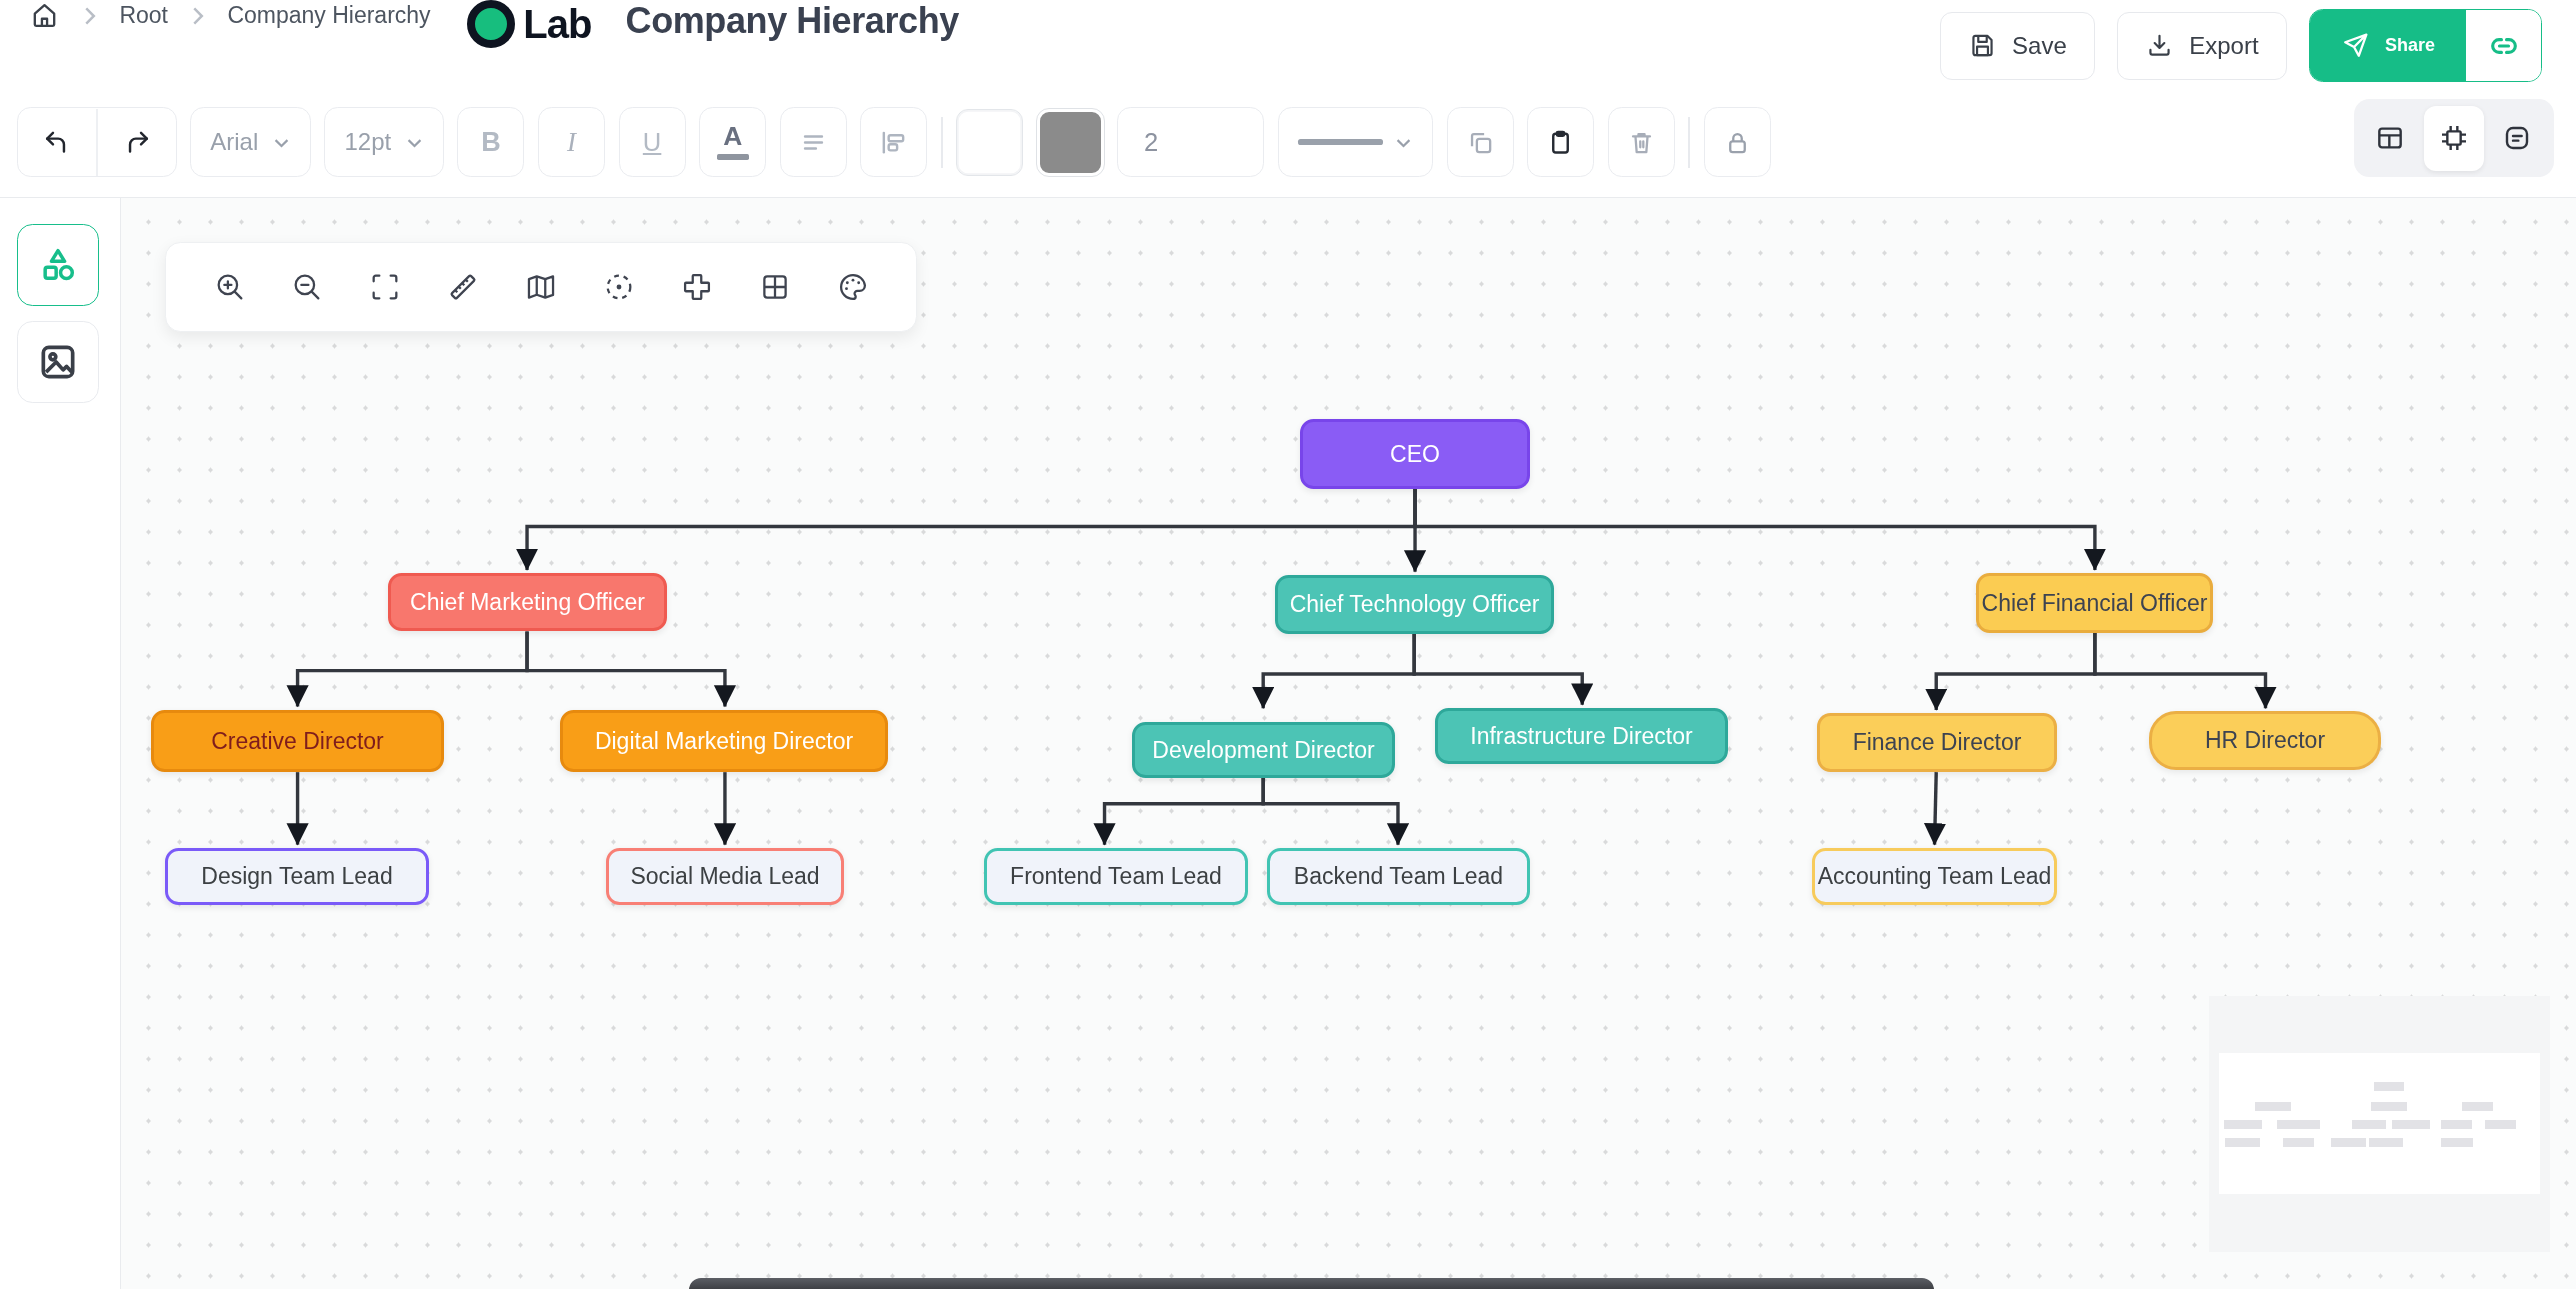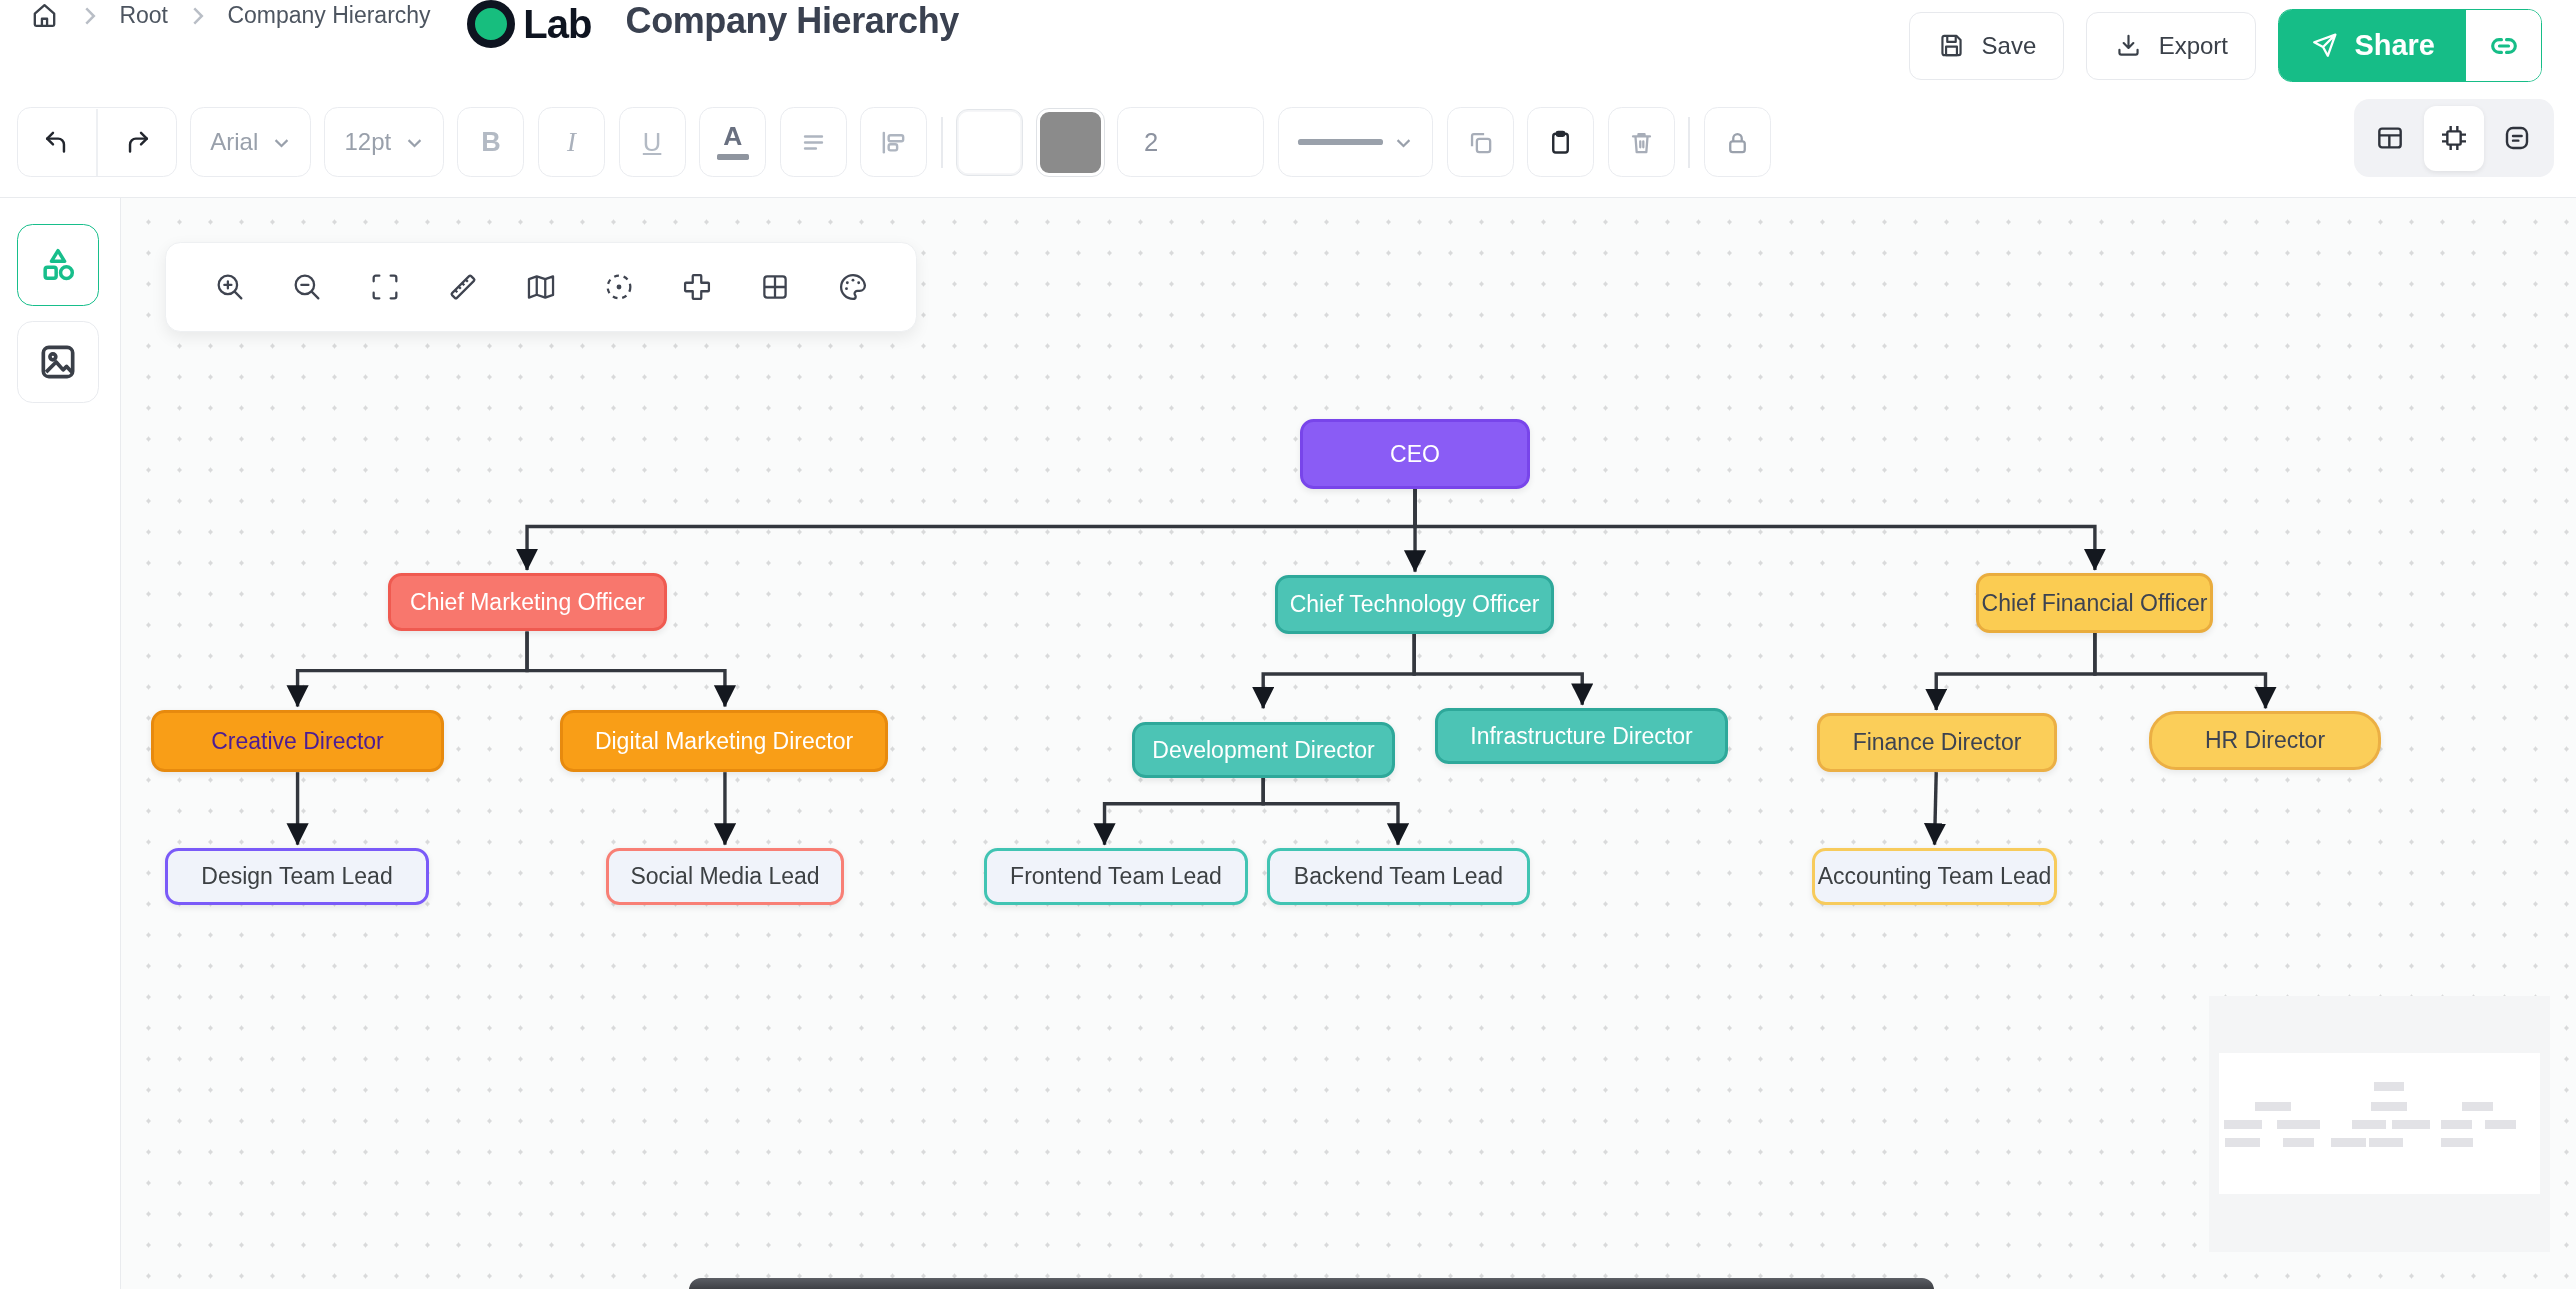--- a/index.html
+++ b/index.html
@@ -11,21 +11,21 @@
   .crumb { display:flex; align-items:center; gap:22px; }
   .crumb-sep { color:#b9bec6; display:flex; }
   .crumb-item { font-size:23px; color:#4d5560; white-space:nowrap; }
   .logo-wrap { display:flex; align-items:center; gap:8.5px; margin-left:36px; }
   .logo-circle { width:48px; height:48px; border-radius:50%; background:#17BE7E; border:8.5px solid #0e1420; }
   .logo-text { font-size:40px; font-weight:800; color:#0e1420; letter-spacing:-0.9px; }
   .doc-title { font-size:36px; font-weight:700; color:#3a4150; margin-left:34px; letter-spacing:-0.4px; }
   .header-right { position:absolute; right:34px; top:9.4px; display:flex; align-items:center; gap:22px; }
   .hbtn { height:68px; display:flex; align-items:center; gap:15.4px; padding:0 27px; background:#fff; border:1.7px solid #e7e9ed; border-radius:12px; font-size:24px; color:#3a4049; cursor:pointer; }
   .share-pill { height:73px; display:flex; border:1.7px solid #16BD87; border-radius:13.6px; overflow:hidden; background:#fff; }
-  .share-main { display:flex; align-items:center; gap:15.4px; padding:0 31px; background:#16BD87; color:#fff; font-size:29px; font-weight:600; cursor:pointer; }
+  .share-main { display:flex; align-items:center; gap:15.4px; padding:0 31px; background:#16BD87; color:#fff; font-size:18px; font-weight:600; cursor:pointer; }
   .share-link { width:75px; display:flex; align-items:center; justify-content:center; background:#fff; cursor:pointer; }
 
   
   .toolbar { position:absolute; left:0; top:87px; width:100%; height:111px; background:#fff; border-bottom:1.7px solid #e9ebee; display:flex; align-items:center; padding-left:17px; gap:13.6px; z-index:5; }
   .tb-group { height:70px; border:1.7px solid #eaecf0; border-radius:13.6px; display:flex; align-items:center; }
   .tb-group .half { width:78px; height:100%; display:flex; align-items:center; justify-content:center; cursor:pointer; }
   .tb-vline { width:1.7px; height:67px; background:#eef0f3; }
   .tb-btn { height:70px; min-width:67px; border:1.7px solid #eaecf0; border-radius:13.6px; background:#fff; display:flex; align-items:center; justify-content:center; cursor:pointer; }
   .tb-dd { padding:0 19px; gap:13.6px; font-size:24px; color:#99a0ab; }
   .glyph-b { font-size:27px; font-weight:700; color:#b3bac4; }
@@ -305,21 +305,21 @@
         <polyline points="708,673 708,758" fill="none" stroke="#33373e" stroke-width="4" marker-end="url(#arr)"></polyline>
         <polyline points="1339,668 1339,710 1153,710 1153,758" fill="none" stroke="#33373e" stroke-width="4" marker-end="url(#arr)"></polyline>
         <polyline points="1339,668 1339,710 1497,710 1497,758" fill="none" stroke="#33373e" stroke-width="4" marker-end="url(#arr)"></polyline>
         <polyline points="2128,673 2126,758" fill="none" stroke="#33373e" stroke-width="4" marker-end="url(#arr)"></polyline>
       </svg>
     <div>
         <div class="node" style="left: 1179px; top: 221px; width: 230px; height: 70px; background: rgb(138, 92, 245); border-color: rgb(120, 69, 234); color: rgb(255, 255, 255);">CEO</div>
         <div class="node" style="left: 267px; top: 375px; width: 279px; height: 58px; background: rgb(248, 119, 109); border-color: rgb(239, 90, 80); color: rgb(255, 255, 255);">Chief Marketing Officer</div>
         <div class="node" style="left: 1154px; top: 377px; width: 279px; height: 59px; background: rgb(76, 196, 181); border-color: rgb(46, 168, 154); color: rgb(255, 255, 255);">Chief Technology Officer</div>
         <div class="node" style="left: 1855px; top: 375px; width: 237px; height: 60px; background: rgb(251, 204, 82); border-color: rgb(233, 172, 61); color: rgb(61, 67, 81);">Chief Financial Officer</div>
-        <div class="node" style="left: 30px; top: 512px; width: 293px; height: 62px; background: rgb(249, 158, 23); border-color: rgb(231, 138, 14); color: #4c1d95;">Creative Director</div>
+        <div class="node" style="left: 30px; top: 512px; width: 293px; height: 62px; background: rgb(249, 158, 23); border-color: rgb(231, 138, 14); color: #7f1d1d;">Creative Director</div>
         <div class="node" style="left: 439px; top: 512px; width: 328px; height: 62px; background: rgb(249, 158, 23); border-color: rgb(231, 138, 14); color: rgb(255, 255, 255);">Digital Marketing Director</div>
         <div class="node" style="left: 1011px; top: 524px; width: 263px; height: 56px; background: rgb(76, 196, 181); border-color: rgb(46, 168, 154); color: rgb(255, 255, 255);">Development Director</div>
         <div class="node" style="left: 1314px; top: 510px; width: 293px; height: 56px; background: rgb(76, 196, 181); border-color: rgb(46, 168, 154); color: rgb(255, 255, 255);">Infrastructure Director</div>
         <div class="node" style="left: 1696px; top: 515px; width: 240px; height: 59px; background: rgb(251, 206, 89); border-color: rgb(235, 175, 68); color: rgb(61, 67, 81);">Finance Director</div>
         <div class="node" style="left: 2028px; top: 513px; width: 232px; height: 59px; background: rgb(251, 206, 89); border-color: rgb(235, 175, 68); color: rgb(61, 67, 81); border-radius: 27px;">HR Director</div>
         <div class="node" style="left: 44px; top: 650px; width: 264px; height: 57px; background: rgb(240, 243, 250); border-color: rgb(122, 90, 248); color: rgb(60, 64, 67);">Design Team Lead</div>
         <div class="node" style="left: 485px; top: 650px; width: 238px; height: 57px; background: rgb(240, 243, 250); border-color: rgb(248, 127, 117); color: rgb(60, 64, 67);">Social Media Lead</div>
         <div class="node" style="left: 851px; top: 650px; width: 264px; height: 57px; background: rgb(240, 243, 250); border-color: rgb(65, 196, 179); color: rgb(60, 64, 67); margin-left: 12px;">Frontend Team Lead</div>
         <div class="node" style="left: 1146px; top: 650px; width: 263px; height: 57px; background: rgb(240, 243, 250); border-color: rgb(65, 196, 179); color: rgb(60, 64, 67);">Backend Team Lead</div>
         <div class="node" style="left: 1691px; top: 650px; width: 245px; height: 57px; background: rgb(240, 243, 250); border-color: rgb(247, 203, 92); color: rgb(60, 64, 67);">Accounting Team Lead</div>

